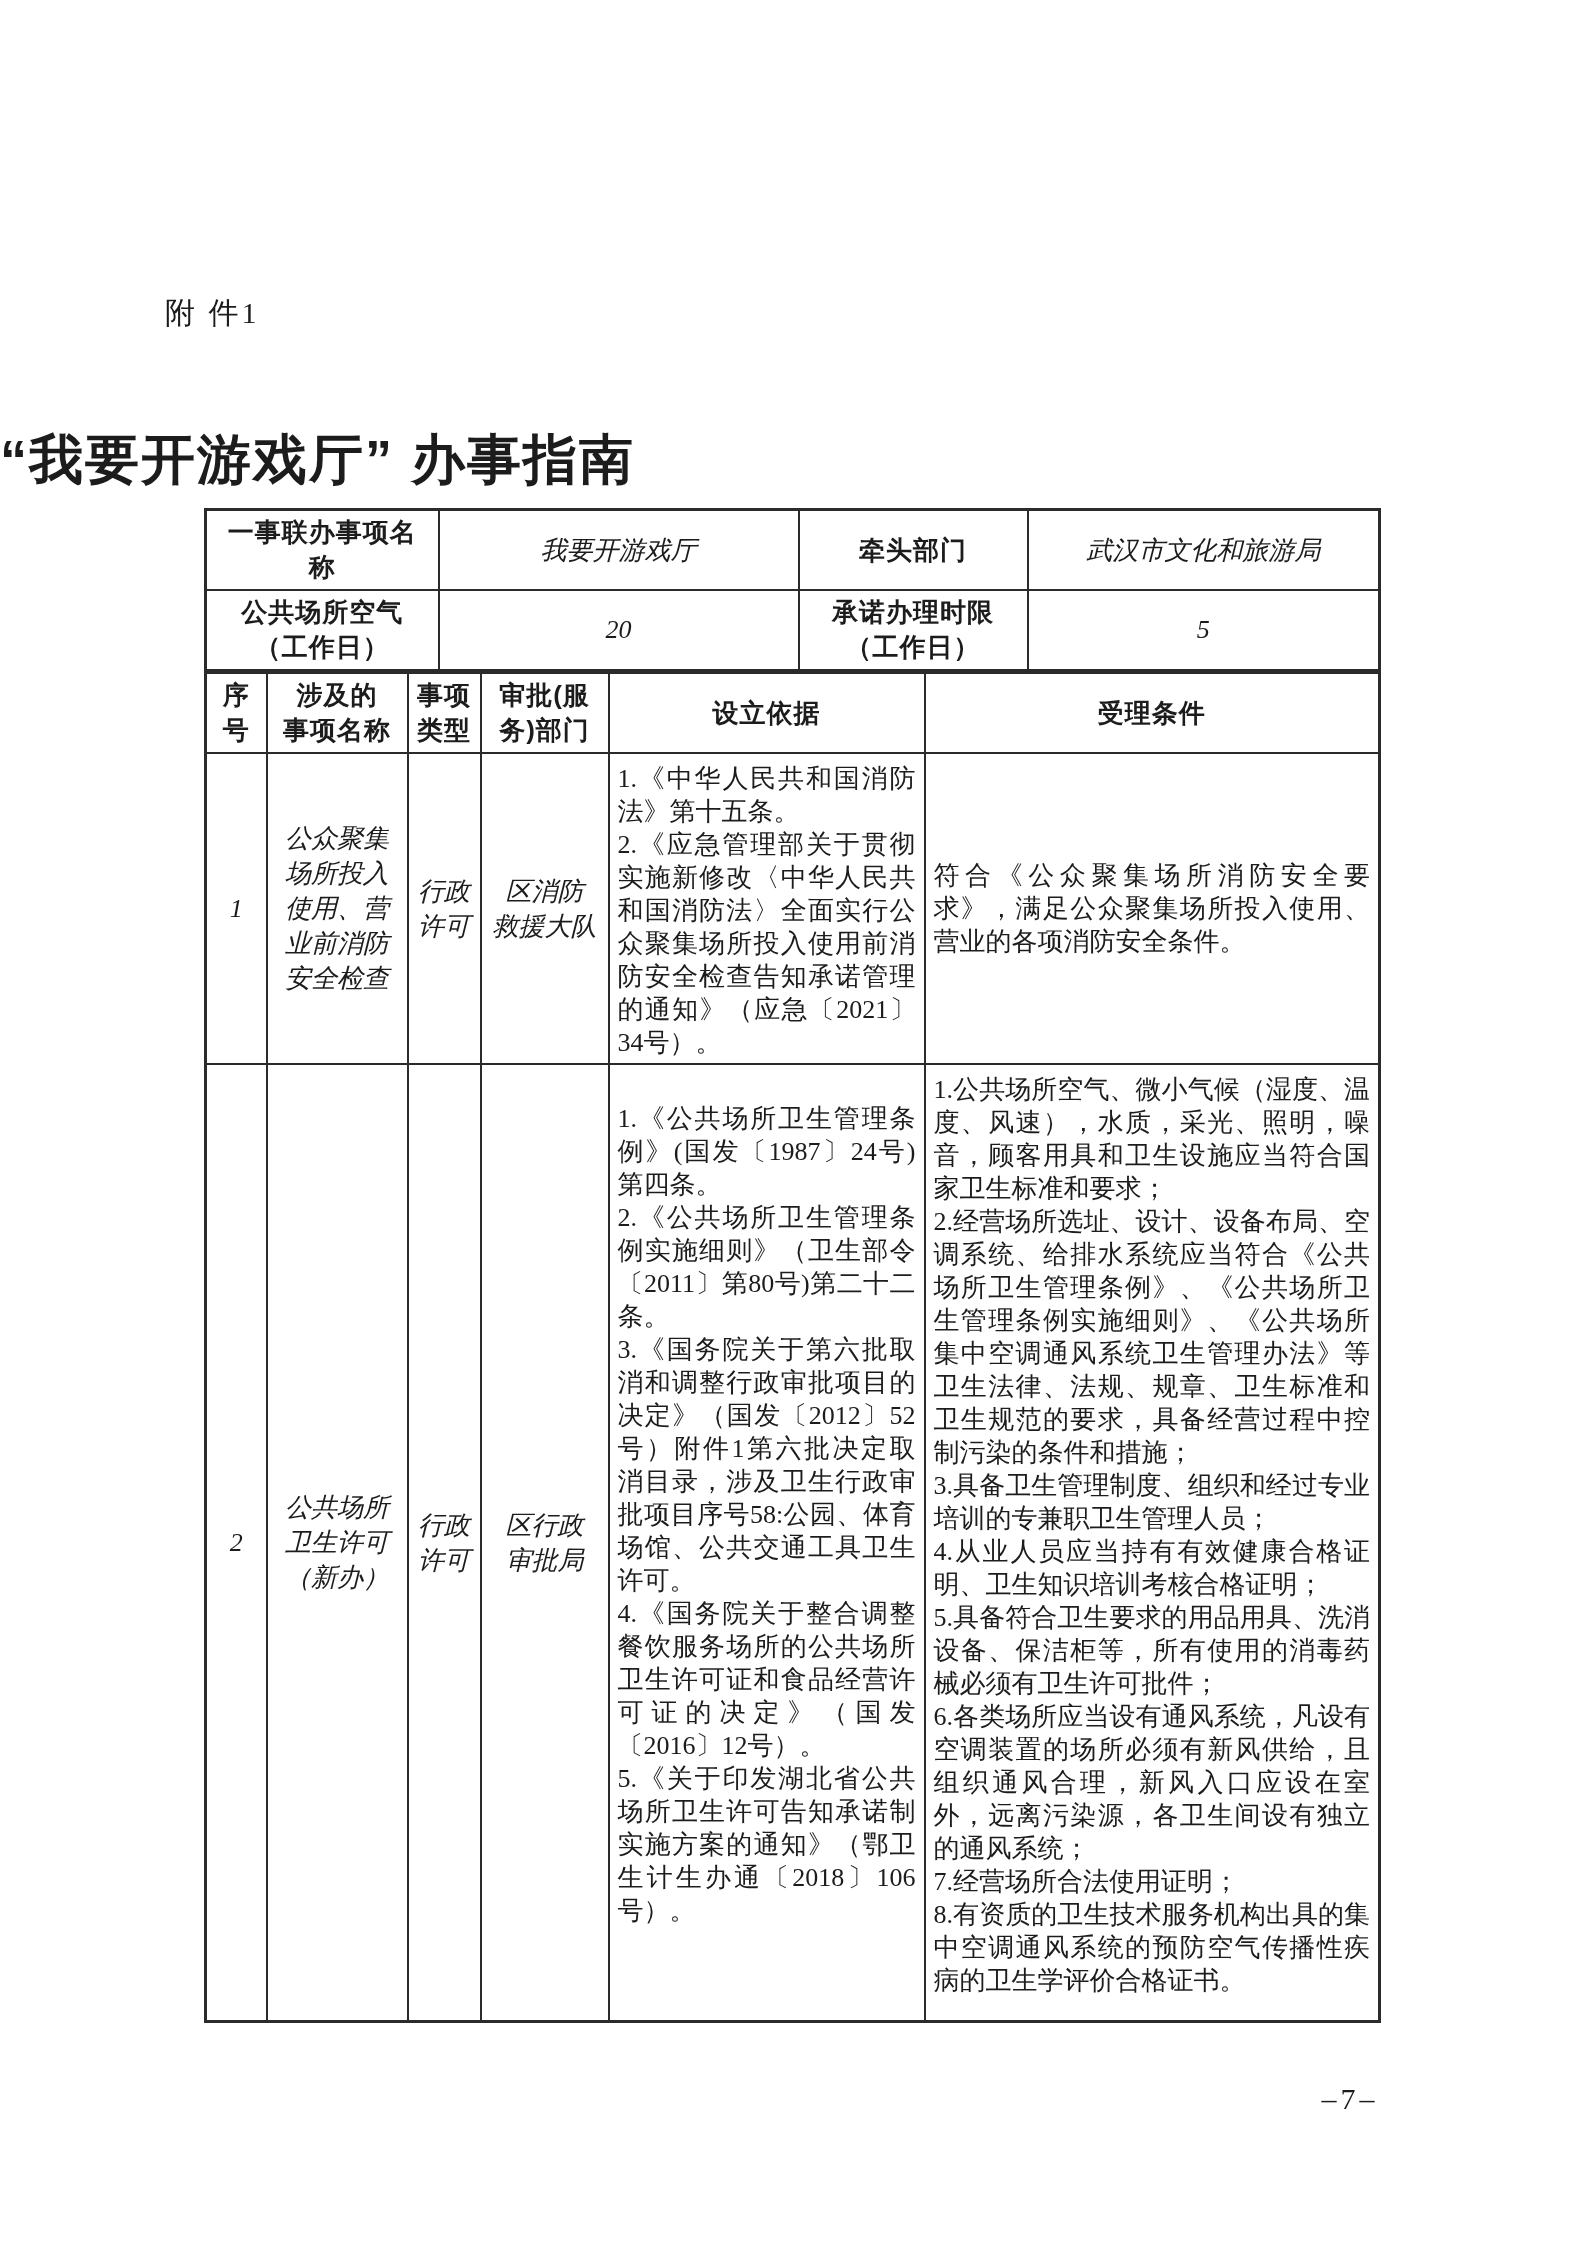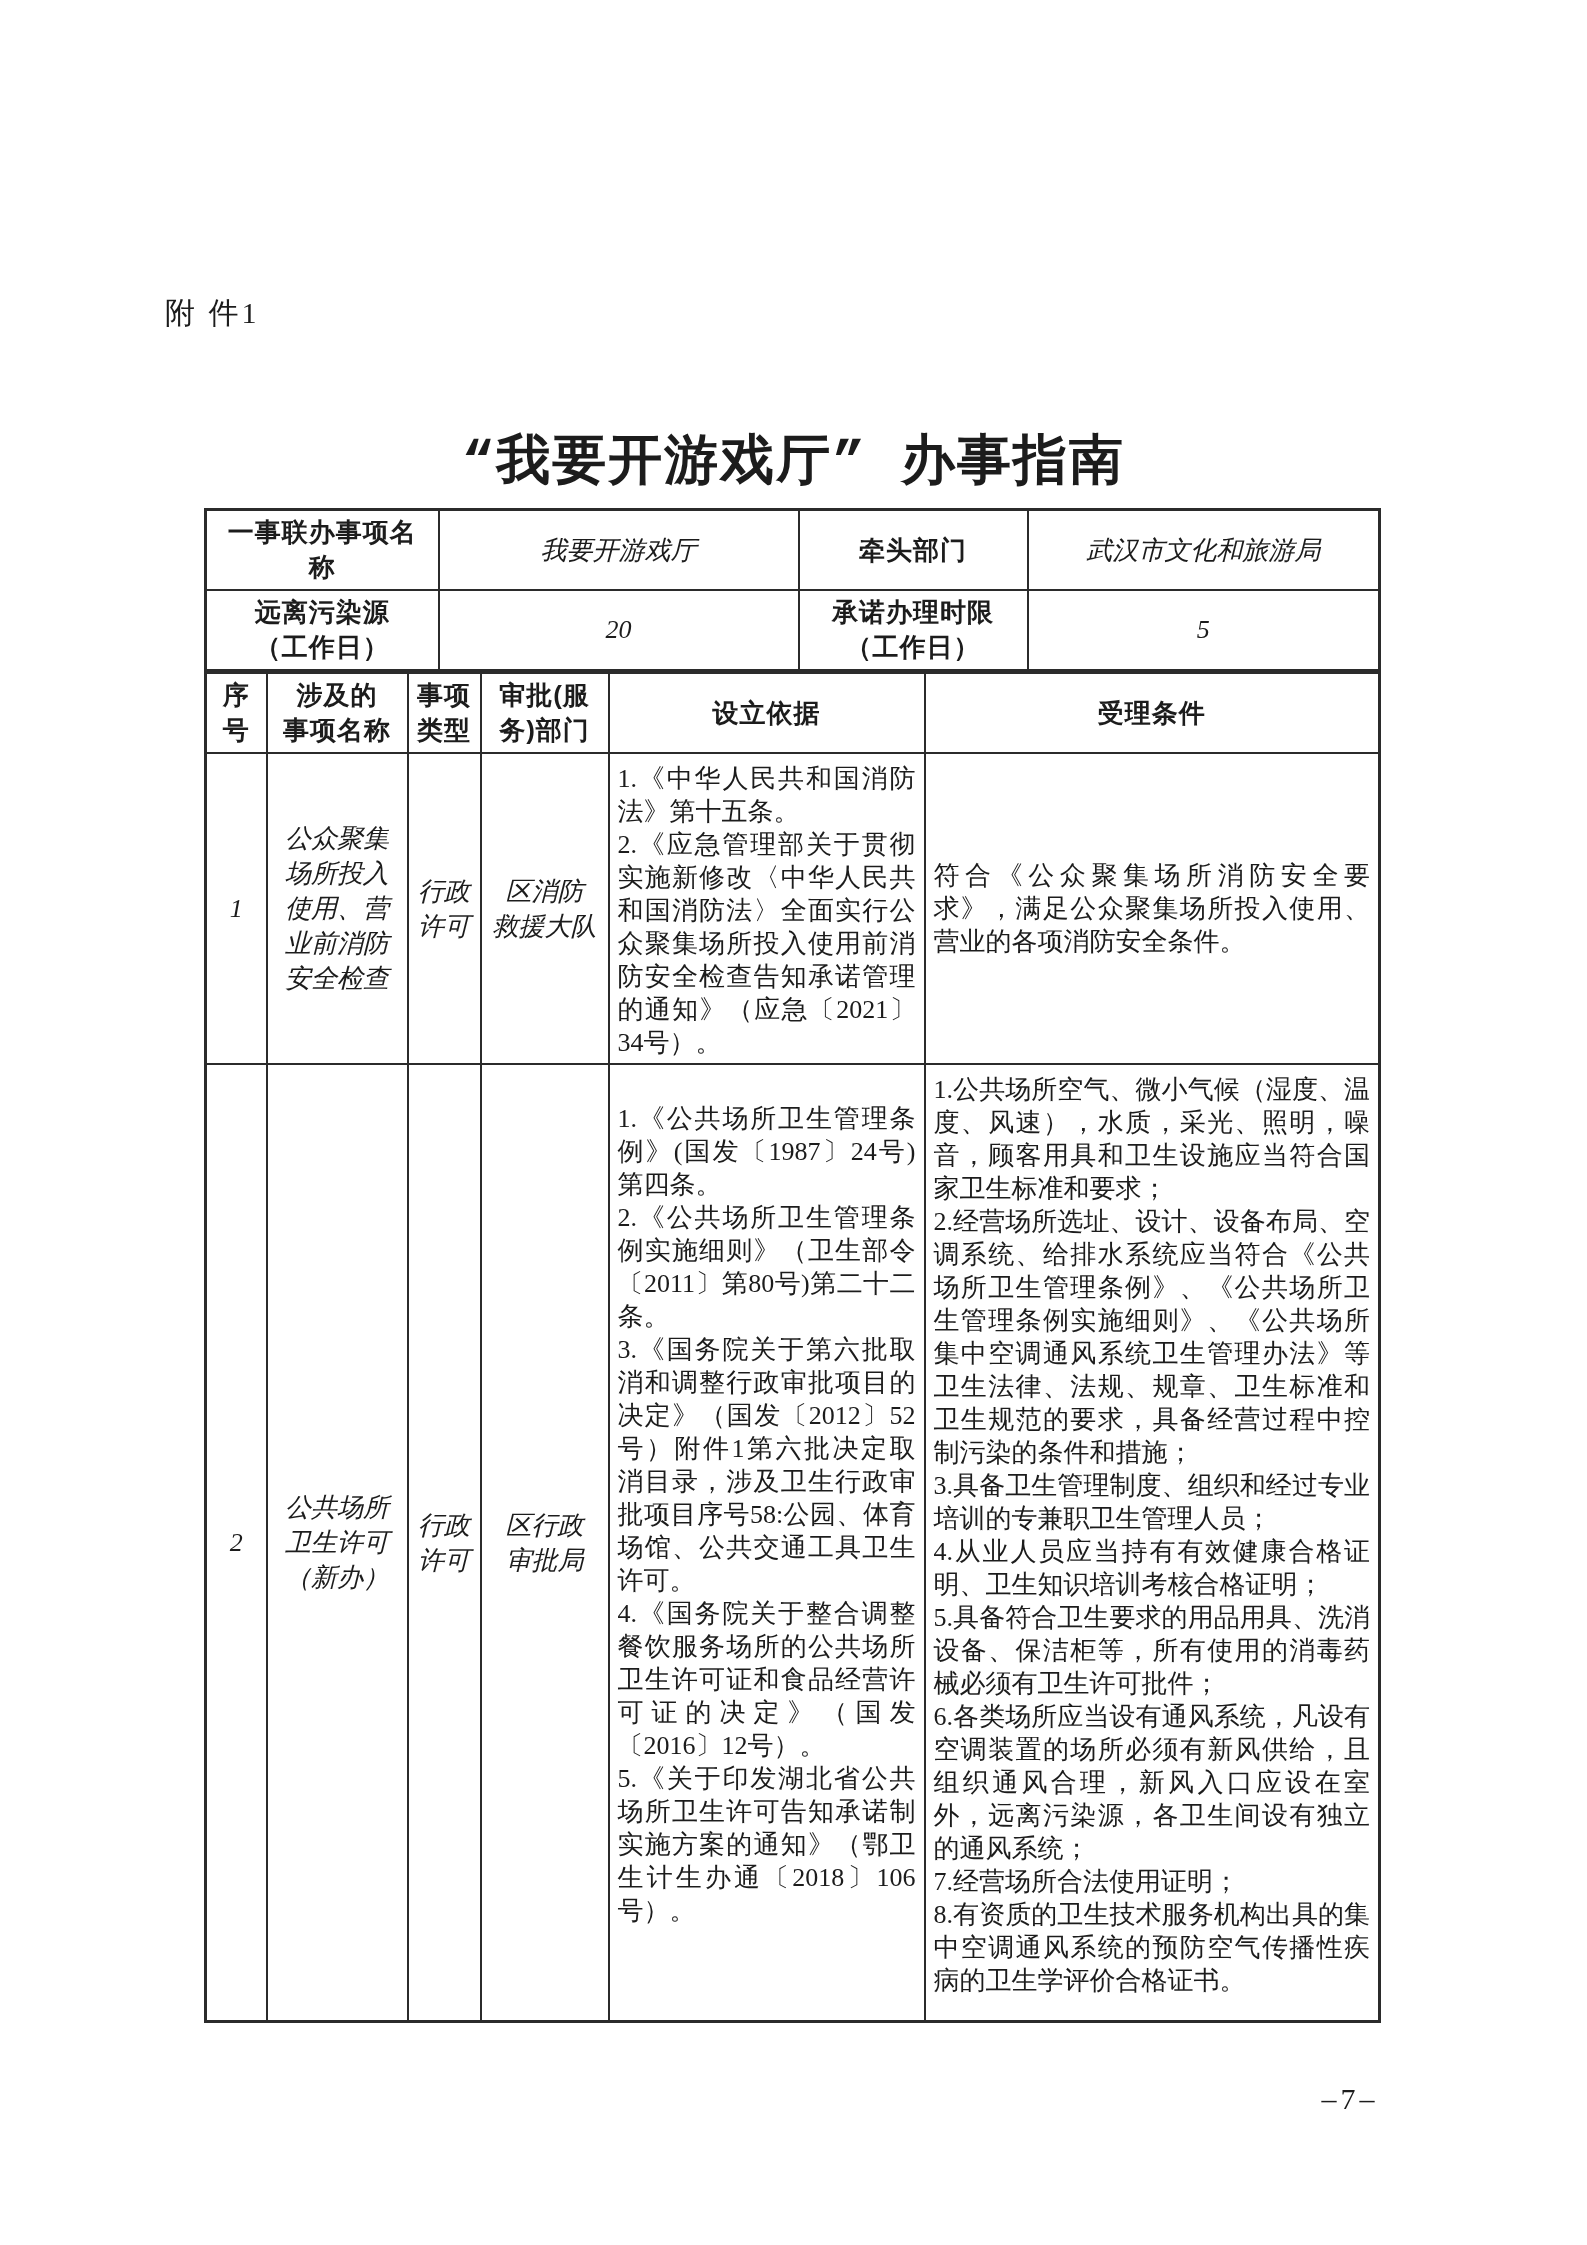--- a/index.html
+++ b/index.html
@@ -20,25 +20,25 @@
     left: 165px;
     top: 293px;
     font-size: 30px;
     letter-spacing: 3px;
   }
   .doc-title {
     position: absolute;
     left: 0;
     top: 388px;
     width: 100%;
-    text-align: center;
+    text-align: left;
     font-size: 54px;
     font-weight: 700;
     letter-spacing: 2px;
-    font-family: Liberation Mono, monospace;
+    font-family: Liberation Sans, sans-serif;
   }
   .table-wrap {
     position: absolute;
     left: 204px;
     top: 508px;
     width: 1174px;
   }
   table {
     border-collapse: collapse;
     table-layout: fixed;
@@ -108,21 +108,21 @@
         <col style="width:352px">
     </colgroup>
     <tbody>
       <tr class="sum-row">
         <td class="hdr preline">一事联办事项名称</td>
         <td class="val">我要开游戏厅</td>
         <td class="hdr preline">牵头部门</td>
         <td class="val">武汉市文化和旅游局</td>
       </tr>
       <tr class="sum-row">
-        <td class="hdr preline">远离污染源
+        <td class="hdr preline">公共场所空气
 （工作日）</td>
         <td class="val">20</td>
         <td class="hdr preline">承诺办理时限
 （工作日）</td>
         <td class="val">5</td>
       </tr>
     </tbody>
   </table>
 
   <table class="detail">

